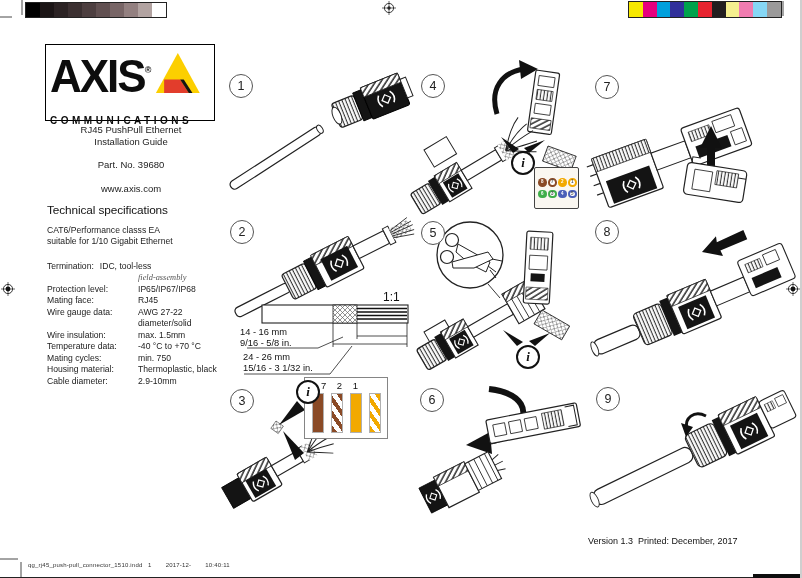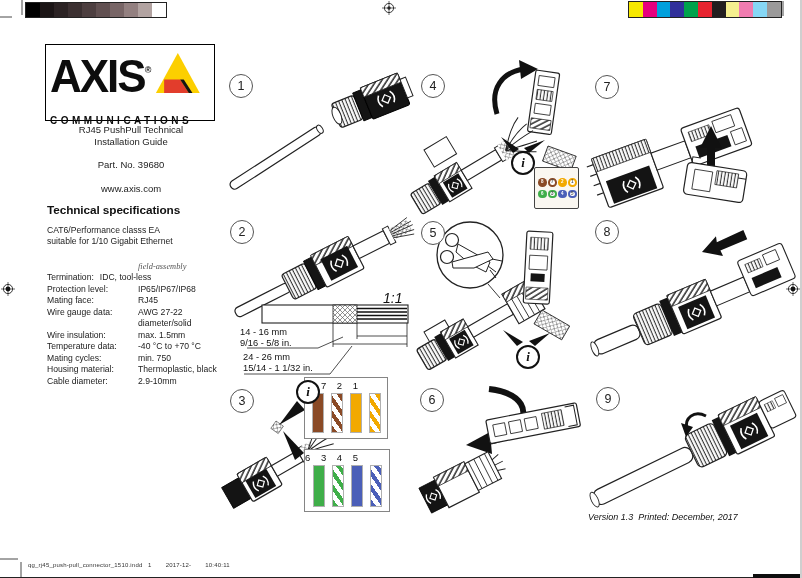--- a/index.html
+++ b/index.html
@@ -19,54 +19,54 @@
            box-sizing:border-box;background:#fff;padding:2px 13px 1px 4px;}
   .logorow{display:flex;align-items:center;height:52px;}
   .axisword{font-weight:bold;font-size:44px;letter-spacing:-2px;line-height:48px;color:#0d0d0d;
             transform:scaleY(1.04);transform-origin:left center;white-space:nowrap;}
   .axisreg{font-size:9px;vertical-align:18px;letter-spacing:0;font-weight:bold;}
   .commline{font-size:10px;font-weight:bold;letter-spacing:3.5px;white-space:nowrap;
             margin-top:16px;color:#0d0d0d;}
 
   .titleblock{position:absolute;left:50px;width:162px;text-align:center;font-size:9.5px;color:#222;}
   .specs{position:absolute;left:47px;top:205px;width:180px;font-size:8.6px;line-height:11.5px;color:#222;}
-  .specs .hd{font-size:11.8px;font-weight:bold;letter-spacing:-0.1px;margin-bottom:8px;color:#111;}
+  .specs .hd{font-size:11.8px;font-weight:normal;letter-spacing:-0.1px;margin-bottom:8px;color:#111;}
   .specs .intro{margin-bottom:13px;}
   .srow{position:relative;height:11.5px;white-space:nowrap;}
   .srow .vl{position:absolute;left:91px;top:0;}
   .srow.inline .vl{position:static;margin-left:6px;}
   .ital{font-family:"Liberation Serif",serif;font-style:italic;color:#555;font-size:8.4px;}
 
   .badge{position:absolute;width:22px;height:22px;border:1.2px solid #555;border-radius:50%;
          background:#fff;display:flex;align-items:center;justify-content:center;
          font-size:12.5px;color:#222;z-index:5;}
   .info{position:absolute;width:20px;height:20px;border:2px solid #111;border-radius:50%;background:#fff;
         display:flex;align-items:center;justify-content:center;font-family:"Liberation Serif",serif;
         font-style:italic;font-weight:bold;font-size:13px;color:#111;z-index:6;}
 
   .mlabel{position:absolute;font-size:9.3px;line-height:10.8px;color:#111;z-index:4;}
-  .scale11{position:absolute;left:383px;top:290px;font-size:14px;color:#111;z-index:4;font-style:italic;}
+  .scale11{position:absolute;left:383px;top:290px;font-size:12px;color:#111;z-index:4;}
 
   .wbox{position:absolute;border:1px solid #858585;background:#fff;box-sizing:border-box;z-index:4;}
   .whd{text-align:left;font-size:9.5px;letter-spacing:4px;margin-top:2px;color:#111;}
   .bars{display:flex;justify-content:center;gap:7px;margin-top:2px;}
   .bar{width:12px;border:1px solid #b0b0b0;box-sizing:border-box;}
   .bar.solid{background:var(--c);}
   .bar.striped{background:repeating-linear-gradient(55deg,var(--c) 0 4px,#fff 4px 8.5px);}
 
   .legend{position:absolute;left:534px;top:167px;width:45px;height:42px;border:1.5px solid #444;
           border-radius:2px;background:#faf7f1;display:flex;flex-direction:column;justify-content:center;
           gap:3px;padding-left:3px;box-sizing:border-box;z-index:4;}
   .lrow{display:flex;gap:1.5px;}
   .dot{width:8.5px;height:8.5px;border-radius:50%;display:flex;align-items:center;justify-content:center;
        font-size:4.5px;font-weight:bold;box-sizing:border-box;line-height:1;}
   .dot.dsolid{background:var(--c);color:#fff;}
   .dot.dring{border:2px solid var(--c);background:#fff;color:#555;}
 
-  .version{position:absolute;left:588px;top:512px;font-size:9px;color:#111;white-space:pre;font-style:italic;}
+  .version{position:absolute;left:588px;top:536px;font-size:9px;color:#111;white-space:pre;}
   .slug{position:absolute;left:28px;top:562px;font-size:6px;color:#333;display:flex;gap:14px;
         letter-spacing:0.2px;}
   .slug span{white-space:pre;}
   .edge-bottom{position:absolute;left:0;top:576.5px;width:802px;height:1px;background:#222;}
   .edge-bottom-black{position:absolute;left:753px;top:573.5px;width:49px;height:4.5px;background:#0e0e0e;}
   .edge-right{position:absolute;left:800px;top:0;width:1.5px;height:578px;background:#cfcfcf;}
 </style>
 </head>
 <body>
 
@@ -363,33 +363,33 @@
       <div class="axisword"><span>AXIS</span><span class="axisreg">®</span></div>
       <svg width="54" height="50" viewBox="0 0 100 92" style="margin-left:4px">
         <polygon points="50,2 2,90 98,90" fill="#fccf00"></polygon>
         <polygon points="20,60 55,60 74,90 20,90" fill="#e23d2c"></polygon>
         <polygon points="55,60 63,60 82,90 74,90" fill="#141414"></polygon>
       </svg>
     </div>
     <div class="commline">COMMUNICATIONS</div>
   </div>
 
-  <div class="titleblock" style="top:124px">RJ45 PushPull Technical</div>
+  <div class="titleblock" style="top:124px">RJ45 PushPull Ethernet</div>
   <div class="titleblock" style="top:136px">Installation Guide</div>
   <div class="titleblock" style="top:159px">Part. No. 39680</div>
   <div class="titleblock" style="top:183px">www.axis.com</div>
 
   <div class="specs">
     <div class="hd">Technical specifications</div>
     <div class="intro">
       <div>CAT6/Performance classs  EA</div>
       <div>suitable for 1/10 Gigabit Ethernet</div>
     </div>
+    <div class="srow inline"><span class="lb">Termination:</span><span class="vl">IDC, tool-less</span></div>
     <div class="srow"><span class="lb"></span><span class="vl ital">field-assembly</span></div>
-    <div class="srow inline"><span class="lb">Termination:</span><span class="vl">IDC, tool-less</span></div>
     <div class="srow"><span class="lb">Protection level:</span><span class="vl">IP65/IP67/IP68</span></div>
     <div class="srow"><span class="lb">Mating face:</span><span class="vl">RJ45</span></div>
     <div class="srow"><span class="lb">Wire gauge data:</span><span class="vl">AWG 27-22</span></div>
     <div class="srow"><span class="lb"></span><span class="vl">diameter/solid</span></div>
     <div class="srow"><span class="lb">Wire insulation:</span><span class="vl">max. 1.5mm</span></div>
     <div class="srow"><span class="lb">Temperature data:</span><span class="vl">-40 °C to +70 °C</span></div>
     <div class="srow"><span class="lb">Mating cycles:</span><span class="vl">min. 750</span></div>
     <div class="srow"><span class="lb">Housing material:</span><span class="vl">Thermoplastic, black</span></div>
     <div class="srow"><span class="lb">Cable diameter:</span><span class="vl">2.9-10mm</span></div>
   </div>
@@ -408,39 +408,30 @@
   <div class="info" style="left:511px;top:151px">i</div>
   <div class="info" style="left:516px;top:345px">i</div>
 
   <div class="scale11">1:1</div>
   <div class="mlabel" style="left:240px;top:327px">
     <div>14 - 16 mm</div>
     <div>9/16 - 5/8 in.</div>
   </div>
   <div class="mlabel" style="left:243px;top:352px">
     <div>24 - 26 mm</div>
-    <div>15/14 - 1 1/32 in.</div>
+    <div>15/16 - 3 1/32 in.</div>
   </div>
 
   <div class="wbox" style="left:304px;top:377px;width:84px;height:62px">
     <div class="whd">8 7 2 1</div>
     <div class="bars">
       <div class="bar solid" style="height: 40px; --c: #8a4a26;"></div>
       <div class="bar striped" style="height: 40px; --c: #8a4a26;"></div>
       <div class="bar solid" style="height: 40px; --c: #f2a900;"></div>
       <div class="bar striped" style="height: 40px; --c: #f2a900;"></div>
-    </div>
-  </div>
-  <div class="wbox" style="left:304px;top:449px;width:86px;height:63px">
-    <div class="whd">6 3 4 5</div>
-    <div class="bars">
-      <div class="bar solid" style="height: 42px; --c: #3fae49;"></div>
-      <div class="bar striped" style="height: 42px; --c: #3fae49;"></div>
-      <div class="bar solid" style="height: 42px; --c: #4b5fb8;"></div>
-      <div class="bar striped" style="height: 42px; --c: #4b5fb8;"></div>
     </div>
   </div>
 
   <div class="legend">
     <div class="lrow">
       <div class="dot dsolid" style="--c: #8a4a26;">8</div>
       <div class="dot dring" style="--c: #8a4a26;">7</div>
       <div class="dot dsolid" style="--c: #f2a900;">2</div>
       <div class="dot dring" style="--c: #f2a900;">1</div>
     </div>

